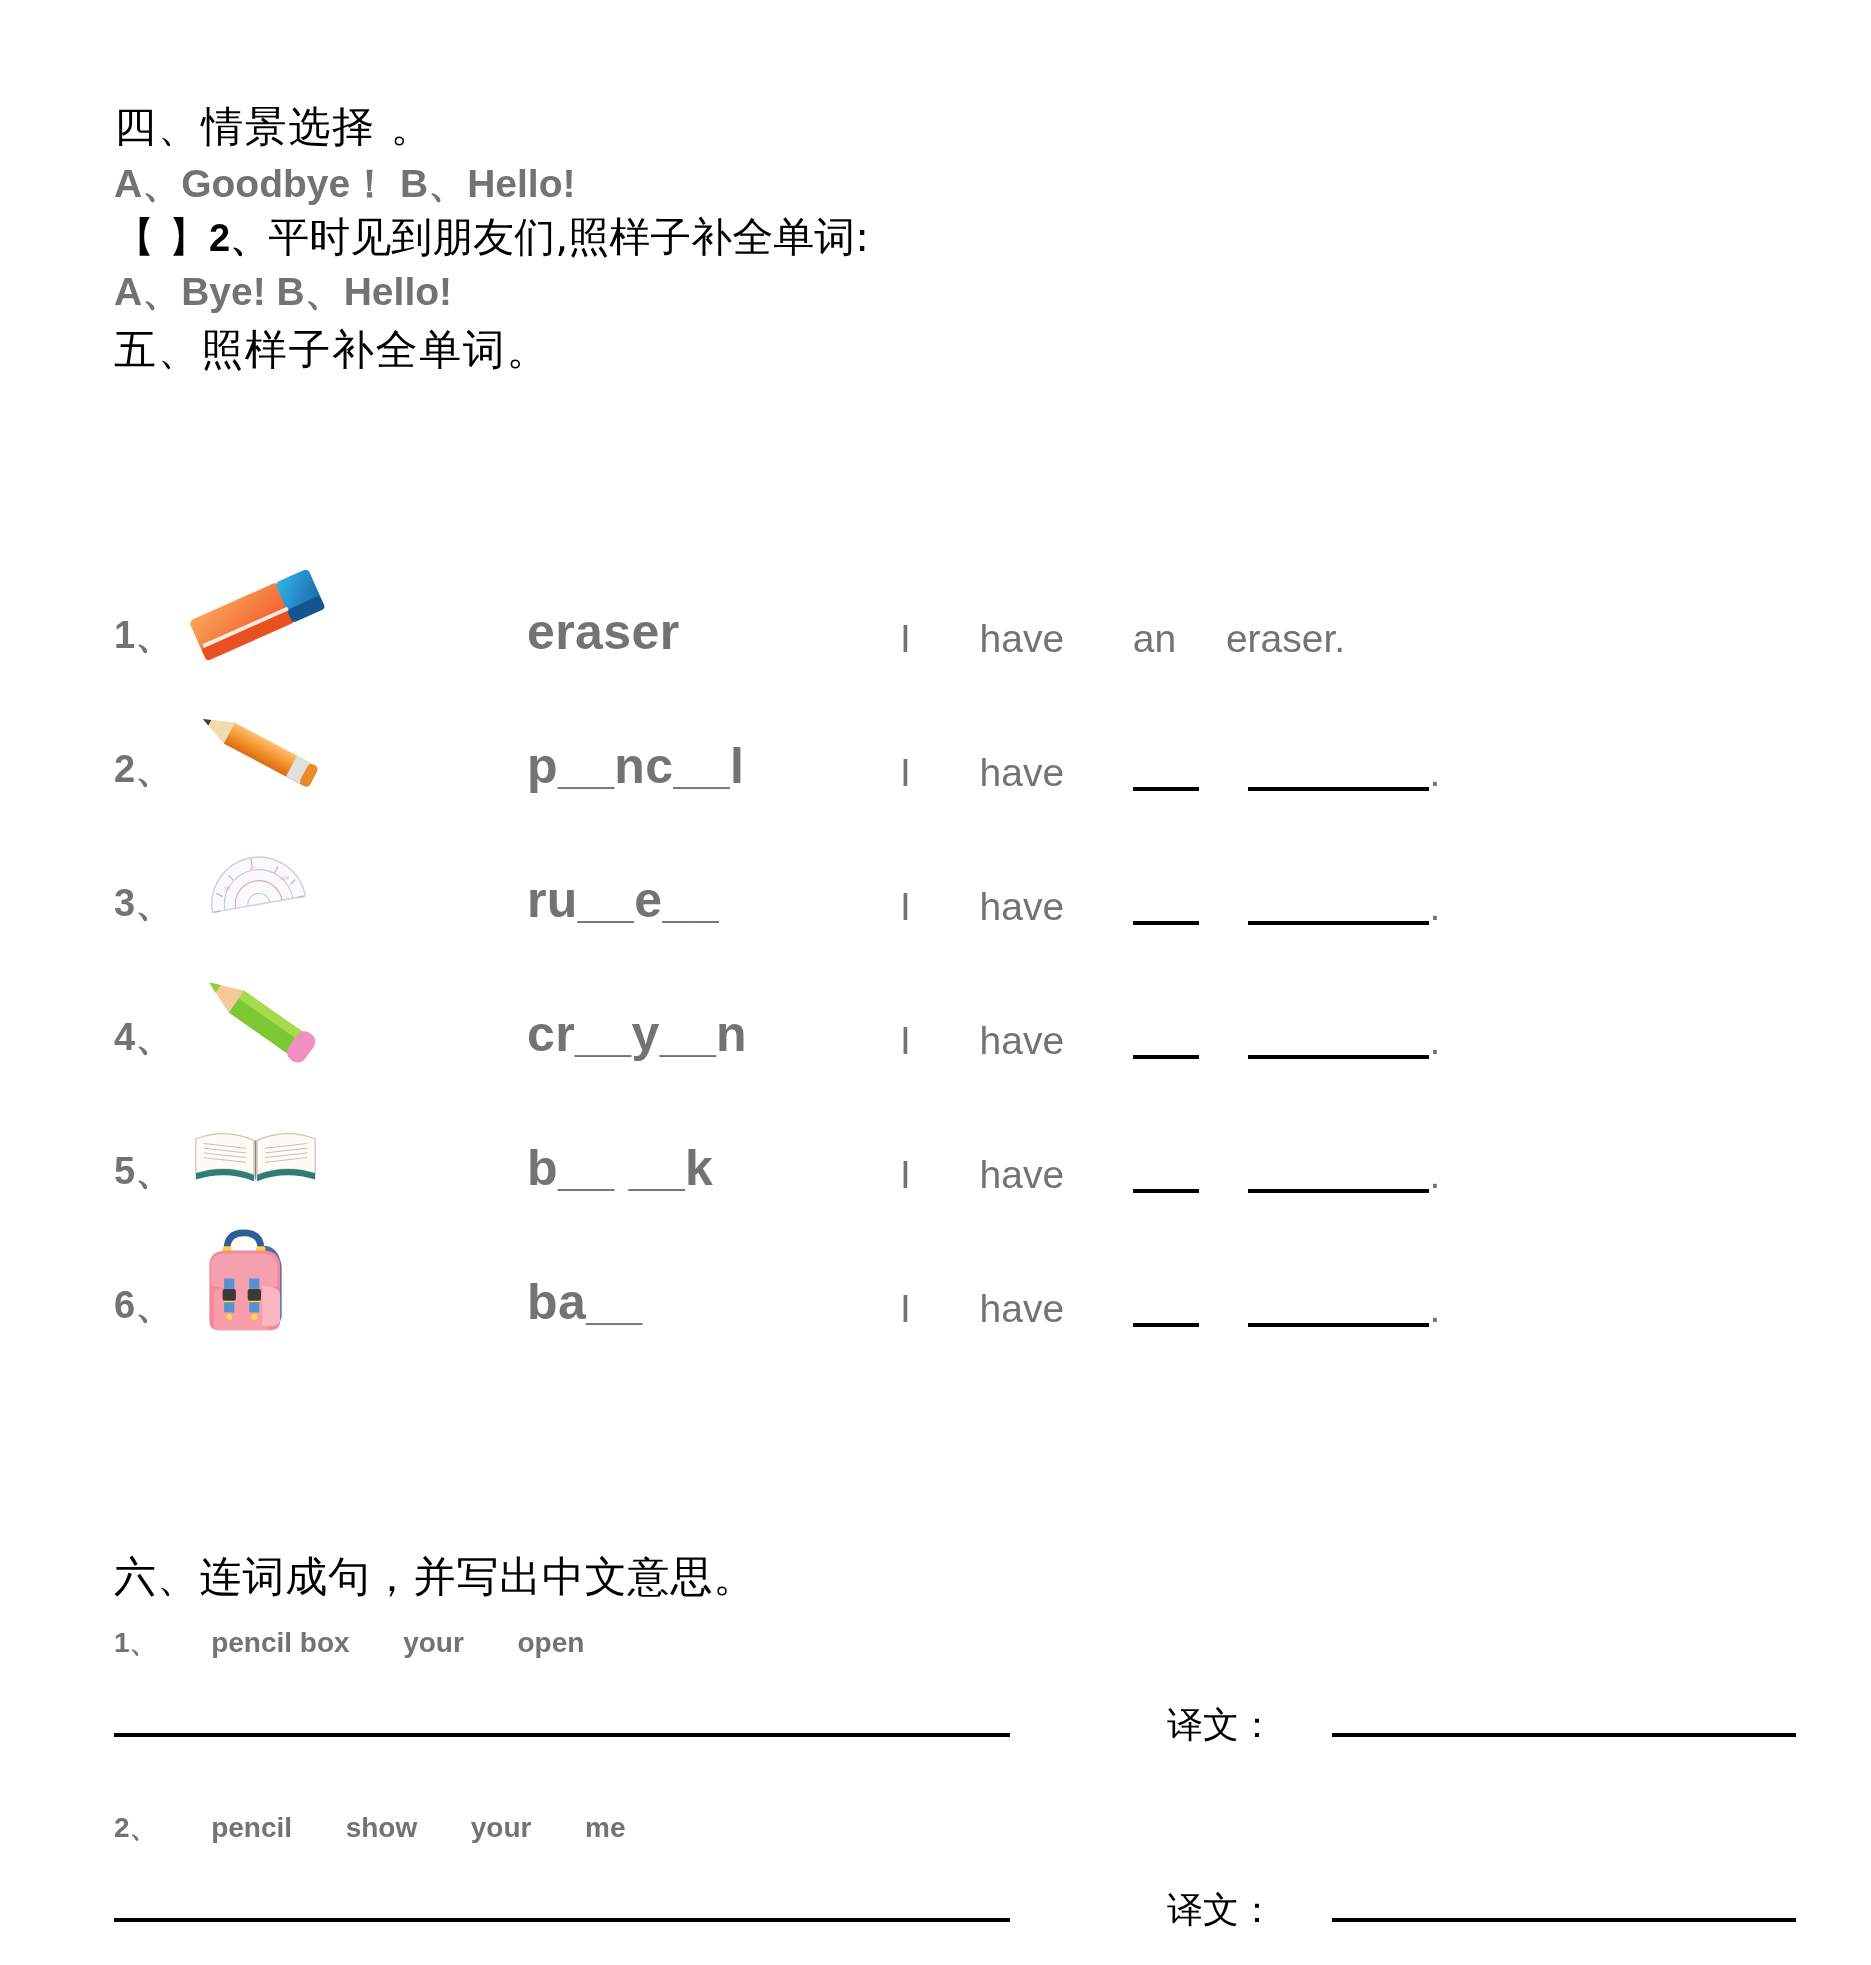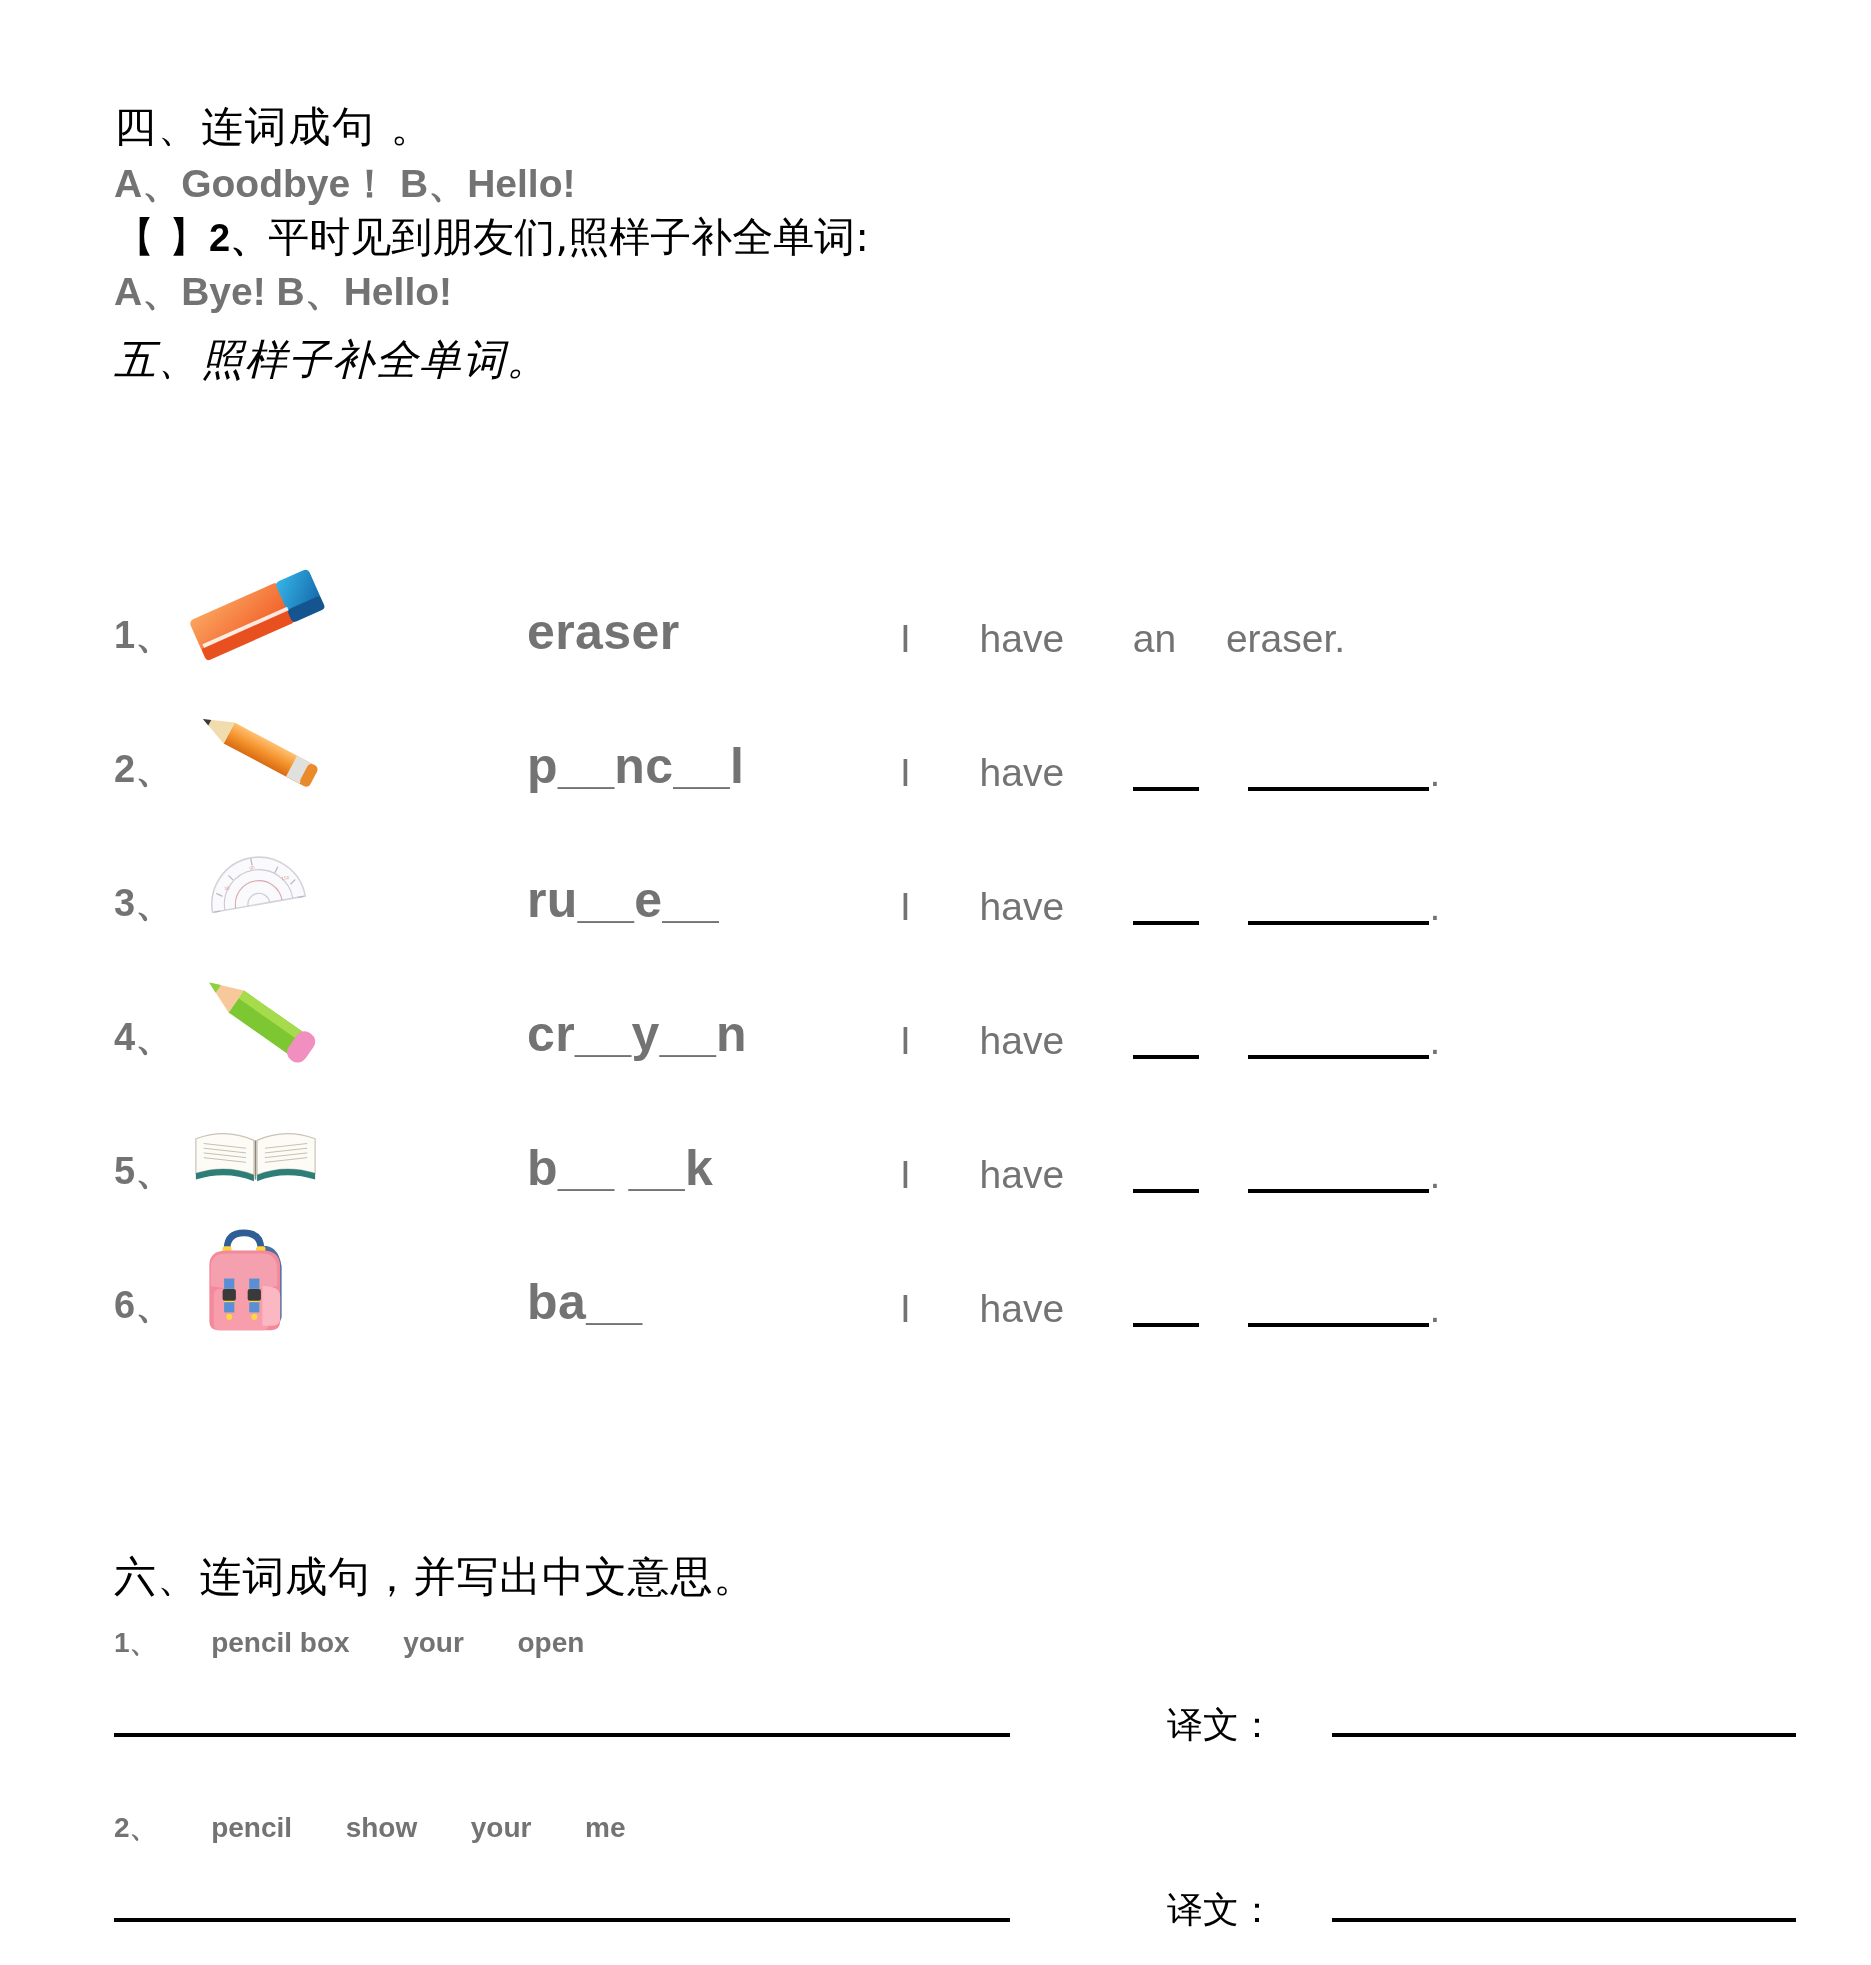--- a/index.html
+++ b/index.html
@@ -63,22 +63,21 @@
     font-size: 39px;
     line-height: 1.0;
     font-weight: 700;
     margin-bottom: 14px;
     white-space: nowrap;
   }
   .sec5-title {
     font-size: 42px;
     line-height: 1.0;
     letter-spacing: 1.6px;
-    margin-top: 28px;
-    font-style: italic;
+    margin-top: 18px;
   }
 
   
   .words {
     position: absolute;
     left: 114px;
     top: 546px;
     width: 1670px;
   }
   .wrow {
@@ -181,21 +180,21 @@
 
   
   .pic-svg { display: block; width: 100%; height: 100%; }
 </style>
 </head>
 <body>
 
 <div class="page">
 
   <div class="sec4">
-    <div class="cn sec4-title">四、连词成句 。</div>
+    <div class="cn sec4-title">四、情景选择 。</div>
 
     <div class="opt-line en">A、Goodbye！  B、Hello!</div>
 
     <div class="q-line cn">
       <span class="brackets">【    】</span><span class="q-num">2、</span><span>平时见到朋友们,照样子补全单词:</span>
     </div>
     <div class="opt-line en">A、Bye!   B、Hello!</div>
 
     <div class="cn sec5-title">五、照样子补全单词。</div>
   </div>

